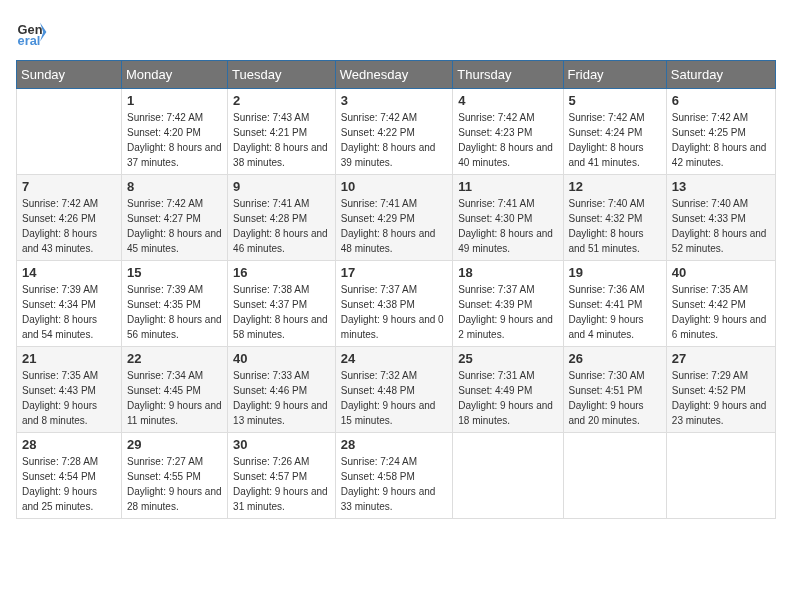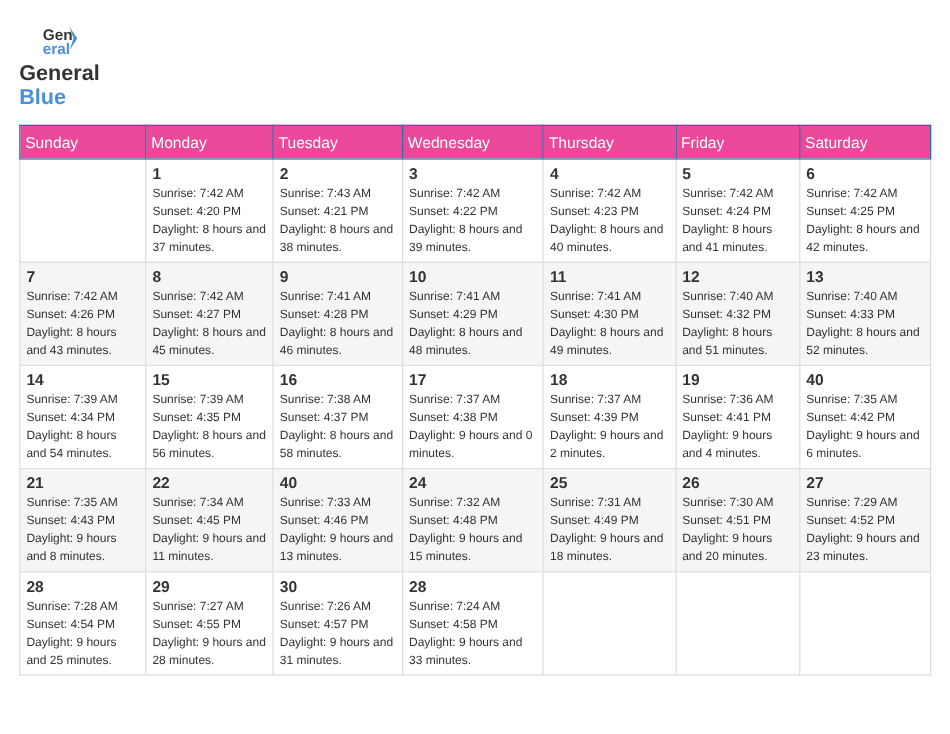--- a/index.html
+++ b/index.html
@@ -13,21 +13,20 @@
     .header {
       display: flex;
       justify-content: space-between;
       align-items: flex-start;
       margin-bottom: 12px;
     }
     .logo {
       display: flex;
       align-items: center;
       gap: 4px;
-      flex-direction: column;
     }
     .logo-text {
       font-size: 18px;
       font-weight: bold;
       color: #333;
       line-height: 1.1;
     }
     .logo-text span {
       color: #4a90d9;
     }
@@ -46,21 +45,21 @@
     .subtitle {
       font-size: 16px;
       color: #555;
     }
     table {
       width: 100%;
       border-collapse: collapse;
       font-size: 11px;
     }
     thead tr th {
-      background-color: #ec4899;
+      background-color: #737373;
       color: #fff;
       padding: 6px 4px;
       text-align: left;
       font-size: 13px;
       font-weight: normal;
       border: 1px solid #2e6da4;
     }
     tbody tr td {
       border: 1px solid #ddd;
       padding: 4px 5px;
@@ -92,25 +91,20 @@
 </head>
 <body>
 
 <div class="header">
   <div class="logo">
     <svg class="logo-icon" viewBox="0 0 40 40">
       <text x="2" y="22" font-size="16" font-weight="bold" fill="#333">Gen</text>
       <text x="2" y="36" font-size="16" font-weight="bold" fill="#4a90d9">eral</text>
       <polygon points="30,8 38,20 30,32 34,20" fill="#4a90d9"></polygon>
     </svg>
-    <div>
-      <div class="logo-text">
-        General<br><span>Blue</span>
-      </div>
-    </div>
   </div>
   <div class="title-block">
     <div class="main-title"></div>
     <div class="subtitle"></div>
   </div>
 </div>
 
 <table>
   <thead>
     <tr>

